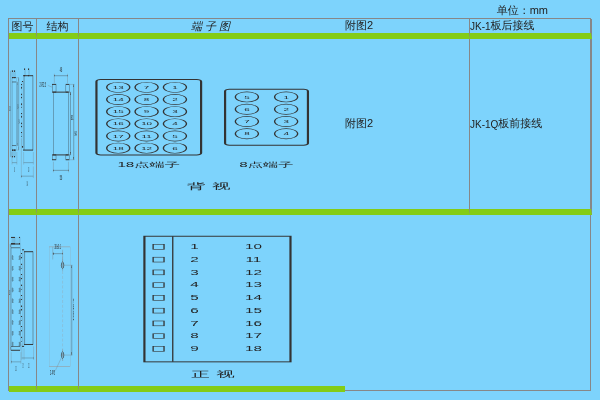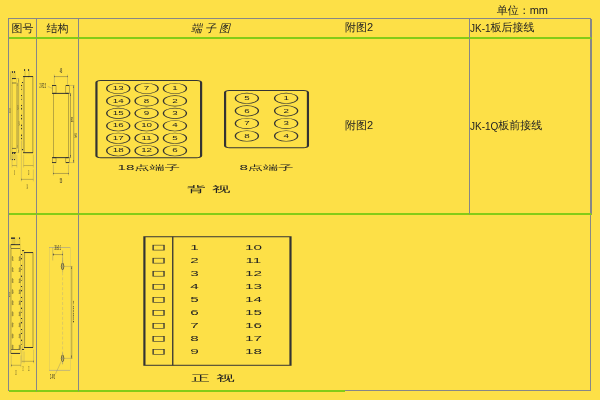--- a/index.html
+++ b/index.html
@@ -1,23 +1,23 @@
 <!DOCTYPE html>
 <html><head>
 <meta charset="utf-8">
 <style>
   html,body{margin:0;padding:0;background:#fff;}
-  .page{position:relative;width:600px;height:400px;background:#fde047;overflow:hidden;
+  .page{position:relative;width:600px;height:400px;background:#7dd3fc;overflow:hidden;
         font-family:"Liberation Sans","DejaVu Sans",sans-serif;color:#222;}
   .unit{position:absolute;top:3px;right:52px;font-size:11px;}
   .tbl{position:absolute;left:8px;top:18px;width:583px;height:373px;display:grid;
        grid-template-columns:28px 42px 266px 125px 122px;
        grid-template-rows:20px 176px 177px;
        border:1px solid #878787;box-sizing:border-box;}
-  .cell{border-right:1px solid #878787;border-bottom:2px solid #84cc16;box-sizing:border-box;
+  .cell{border-right:1px solid #878787;border-bottom:6px solid #84cc16;box-sizing:border-box;
         overflow:hidden;position:relative;}
   .cell.last-col{border-right:none;}
   .hcell{display:flex;align-items:center;justify-content:center;font-size:11px;}
   .ls5{letter-spacing:5px;}
   .ls3{letter-spacing:3px;font-style:italic;}
   .vcell{display:flex;flex-direction:row;align-items:center;justify-content:flex-start;
          font-size:11px;line-height:1.75;}
   .model{font-size:10px;line-height:1.9;}
   svg{display:block;width:100%;height:100%;}
   .obj{fill:none;stroke:#333;stroke-width:1;}

